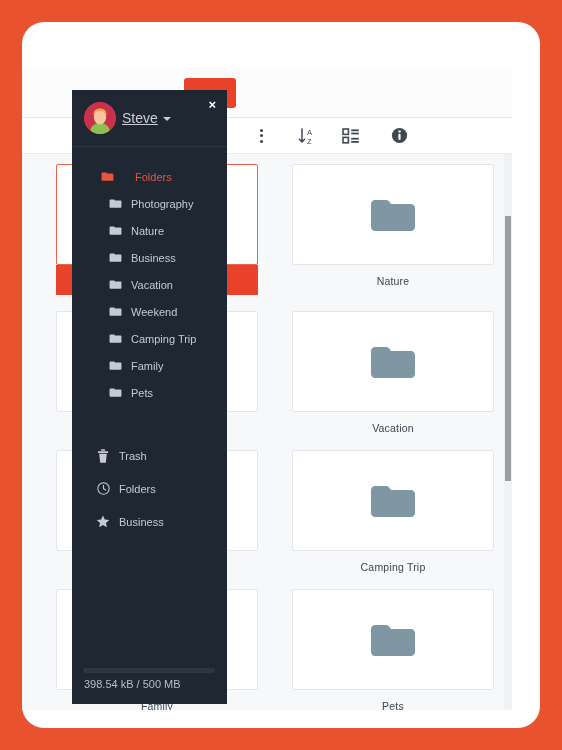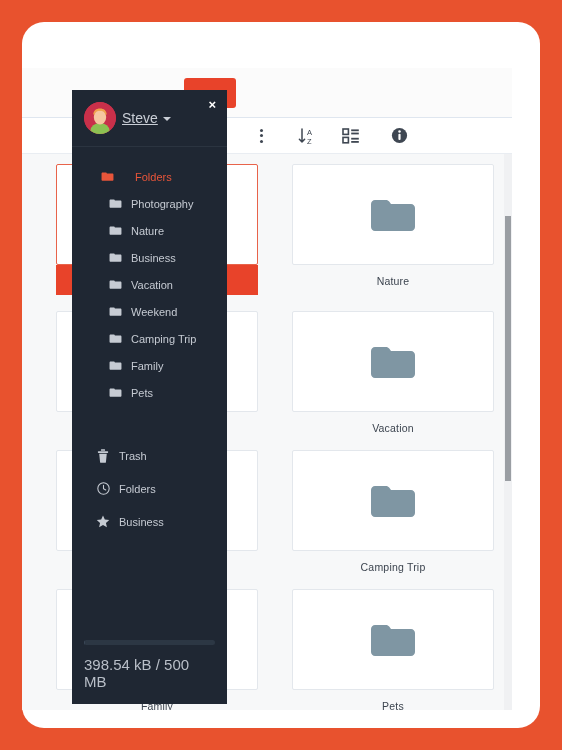--- a/index.html
+++ b/index.html
@@ -217,22 +217,22 @@
     border-radius: 3px;
     overflow: hidden;
   }
   .storage-fill {
     height: 5px;
     background: #3a4757;
     width: 1px;
   }
   .storage-text {
     color: #b9bfc8;
-    font-size: 15px;
-    padding-top: 11px;
+    font-size: 11px;
+    padding-top: 5px;
   }
 </style>
 </head>
 <body>
 
 <div id="root">
 
   <div class="device-panel">
 
     <div class="app-viewport">

